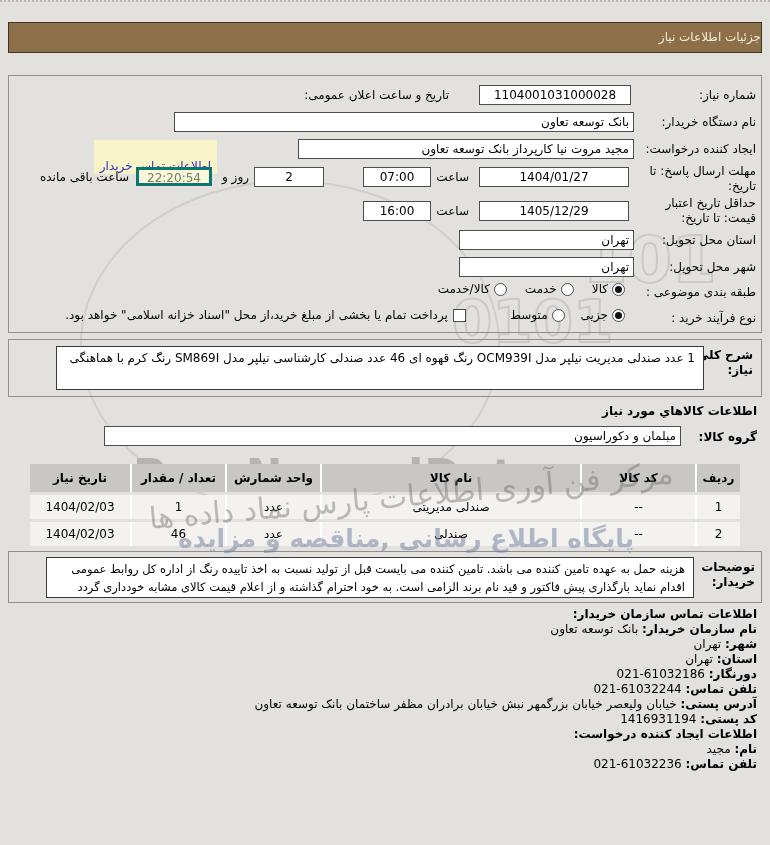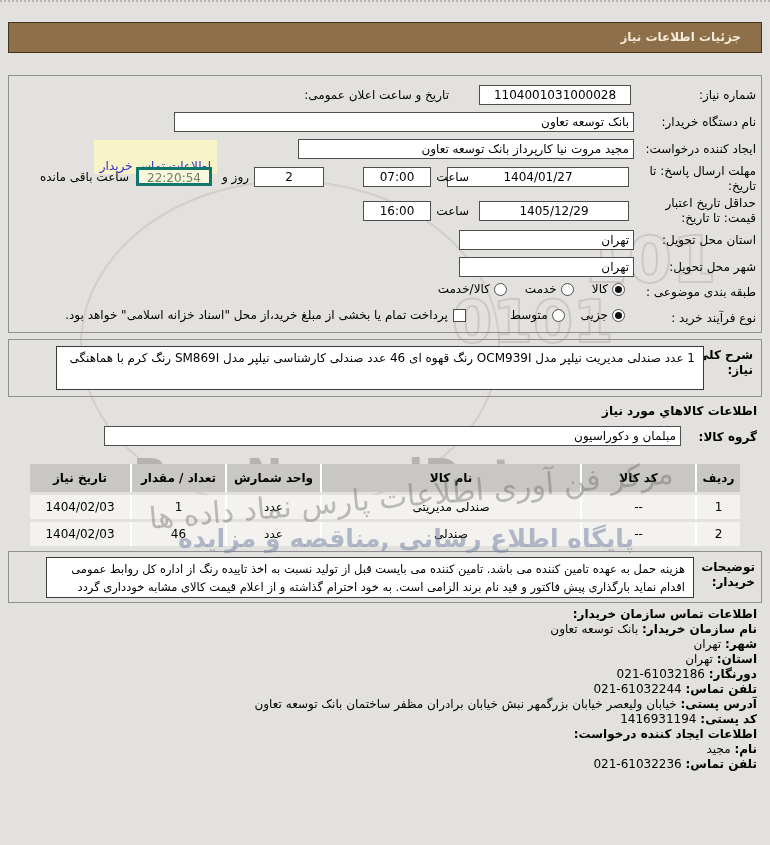--- a/index.html
+++ b/index.html
@@ -8,21 +8,21 @@
     position:relative; overflow:hidden;
     background:#e3e1dd;
     font-family:"DejaVu Sans", sans-serif;
     font-size:12px; color:#000; direction:rtl;
   }
   .dotted-top { position:absolute; top:0; left:0; right:0; height:3px; border-top:2px dotted #b8b5b0; z-index:1; }
 
   .title-bar {
     position:absolute; top:22px; right:8px; left:8px; height:31px; z-index:1;
     background:#8d6f49; border:1px solid #41331f;
-    color:#f6ecd9; line-height:29px; padding-right:20px; font-size:12px;font-weight:bold;
+    color:#f6ecd9; line-height:29px; padding-right:0; font-size:12px;
   }
 
   .panel { position:absolute; right:8px; left:8px; border:1px solid #8f8f8f; z-index:1; }
   .form-panel { top:75px; height:258px; }
   .desc-panel { top:339px; height:58px; }
   .notes-panel { top:551px; height:52px; }
 
   .lbl { position:absolute; white-space:nowrap; line-height:15px; }
   .lbl.wrap { white-space:normal; }
   .b { font-weight:bold; }
@@ -103,21 +103,21 @@
   <span class="lbl" style="top:12px; right:312px;">تاریخ و ساعت اعلان عمومی:</span>
 
   <span class="lbl" style="top:39px; right:5px;">نام دستگاه خریدار:</span>
   <div class="fld" style="top:36px; right:127px; width:460px;">بانک توسعه تعاون</div>
 
   <span class="lbl" style="top:66px; right:5px;">ایجاد کننده درخواست:</span>
   <div class="fld" style="top:63px; right:127px; width:336px;">مجید مروت نیا کارپرداز بانک توسعه تعاون</div>
   <div class="contact-link" style="top:64px; right:544px;">اطلاعات تماس خریدار</div>
 
   <span class="lbl wrap b-normal" style="top:88px; right:5px; width:120px;">مهلت ارسال پاسخ: تا تاریخ:</span>
-  <div class="fld center" style="top:91px; right:132px; width:182px;">1404/01/27</div>
+  <div class="fld center" style="top:91px; right:132px; width:150px;">1404/01/27</div>
   <span class="lbl" style="top:94px; right:292px;">ساعت</span>
   <div class="fld center" style="top:91px; right:330px; width:68px;">07:00</div>
   <div class="fld center" style="top:91px; right:437px; width:70px;">2</div>
   <span class="lbl" style="top:94px; right:512px;">روز و</span>
   <div class="countdown" style="top:91px; right:549px;">22:20:54</div>
   <span class="lbl" style="top:94px; right:632px;">ساعت باقی مانده</span>
 
   <span class="lbl wrap" style="top:120px; right:5px; width:118px;">حداقل تاریخ اعتبار قیمت: تا تاریخ:</span>
   <div class="fld center" style="top:125px; right:132px; width:150px;">1405/12/29</div>
   <span class="lbl" style="top:128px; right:292px;">ساعت</span>

